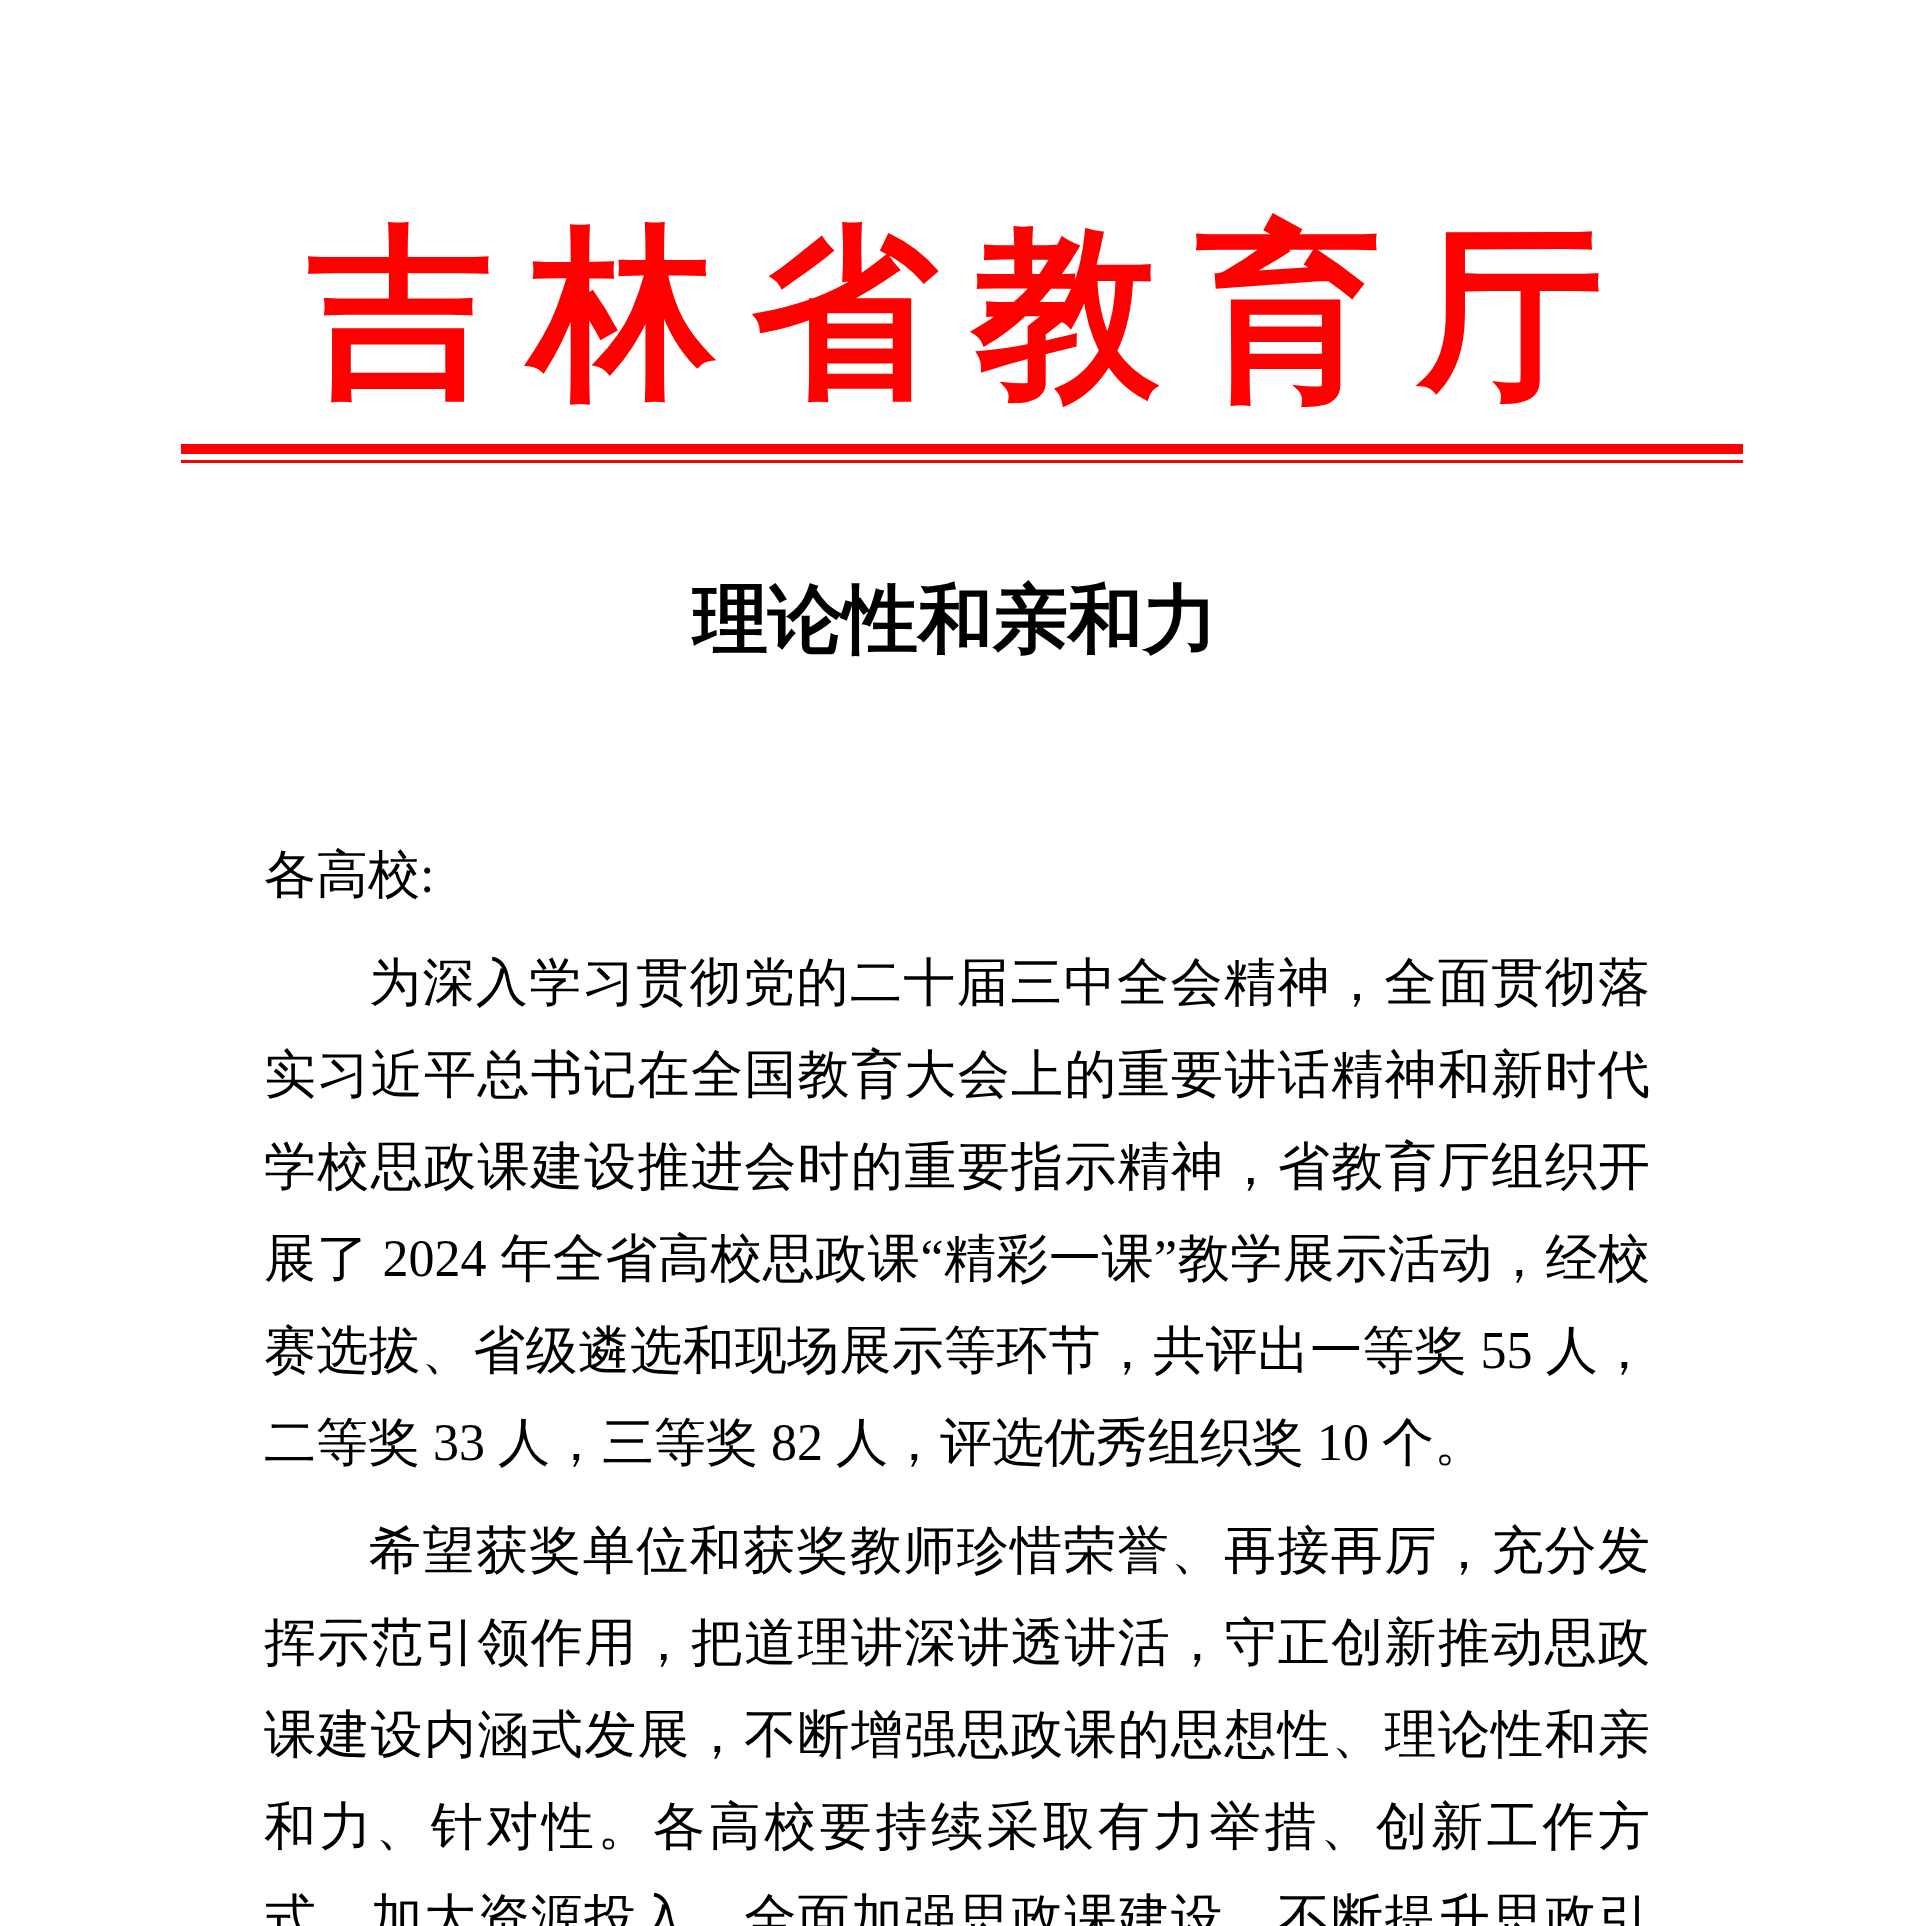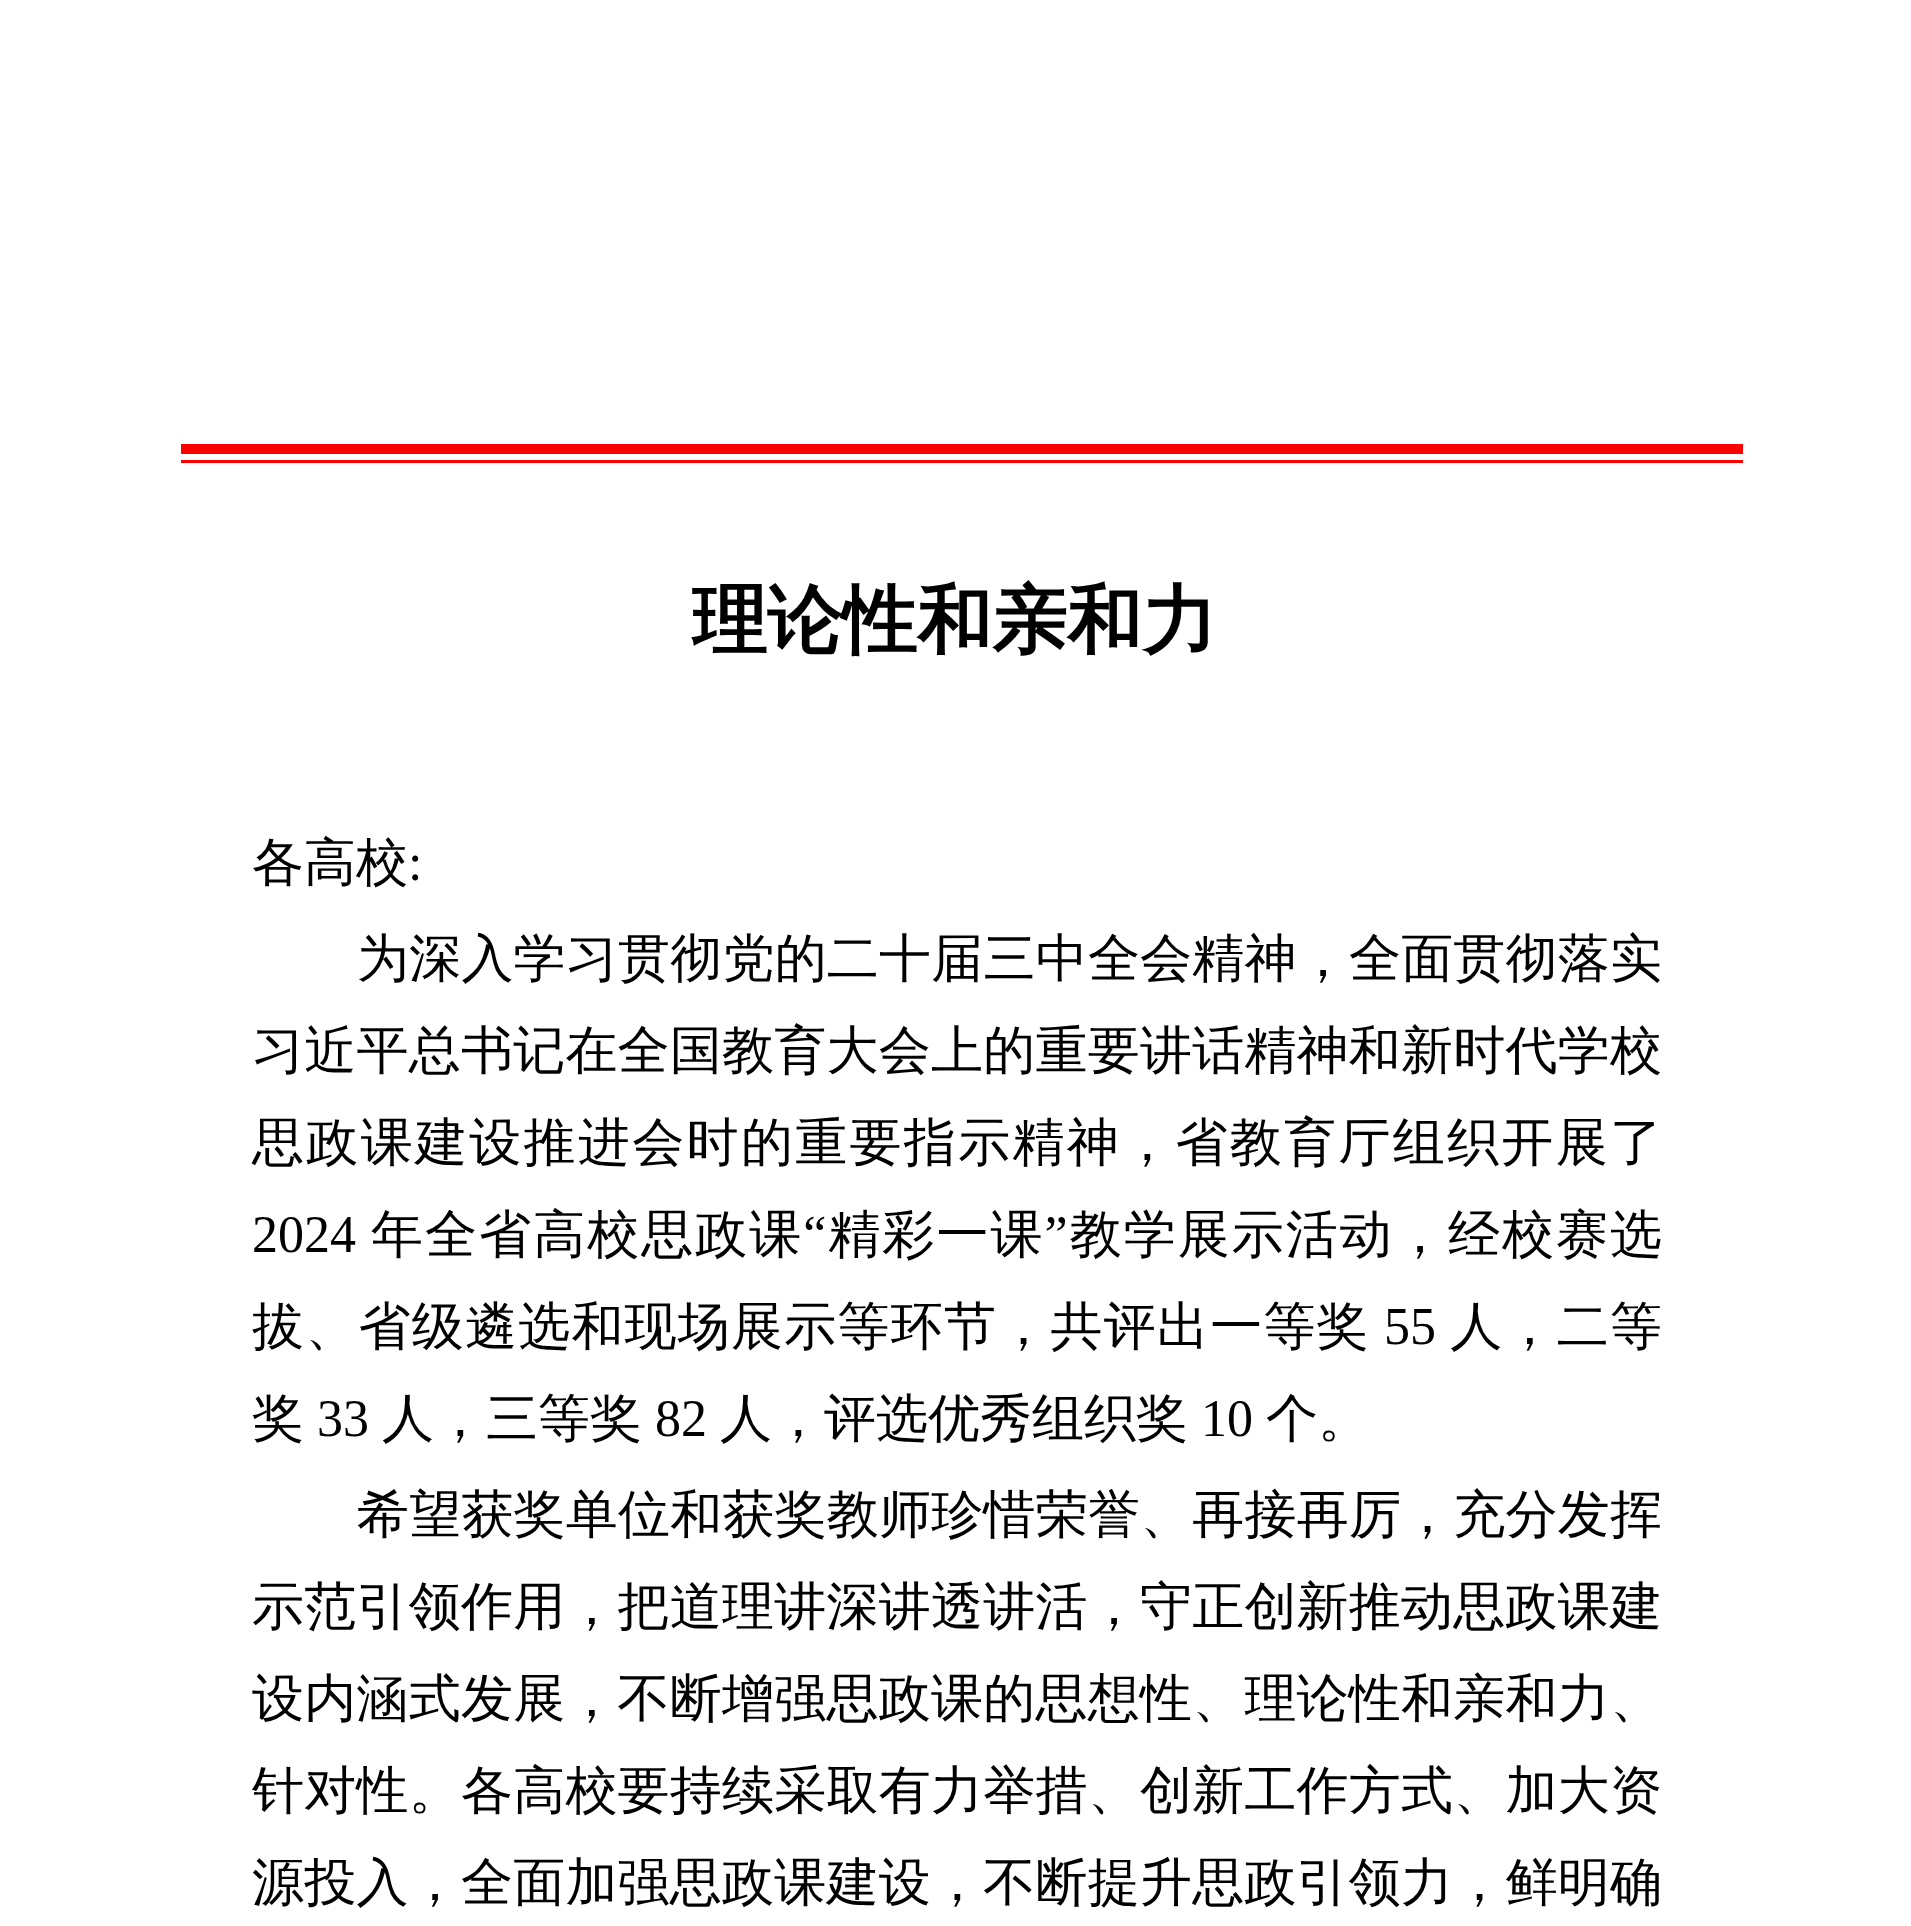--- a/index.html
+++ b/index.html
@@ -58,28 +58,29 @@
   .body-text {
     position: absolute;
     top: 813px;
     left: 248px;
     width: 1418px;
     font-size: 52px;
     line-height: 92px;
     color: #000000;
     text-align: justify;
   }
-  .body-text p { margin: 4px; padding: 0; }
+  .body-text p { margin: 16px; padding: 0; }
   .indented { text-indent: 105px; }
 </style>
 </head>
 <body>
 
 <div class="page">
 
+  <div class="agency-header">吉林省教育厅</div>
 
   <div class="rule rule-header-thick"></div>
   <div class="rule rule-header-thin"></div>
 
   <div class="doc-title">
     <div>理论性和亲和力</div>
   </div>
 
   <div class="body-text">
     <p>各高校:</p>

